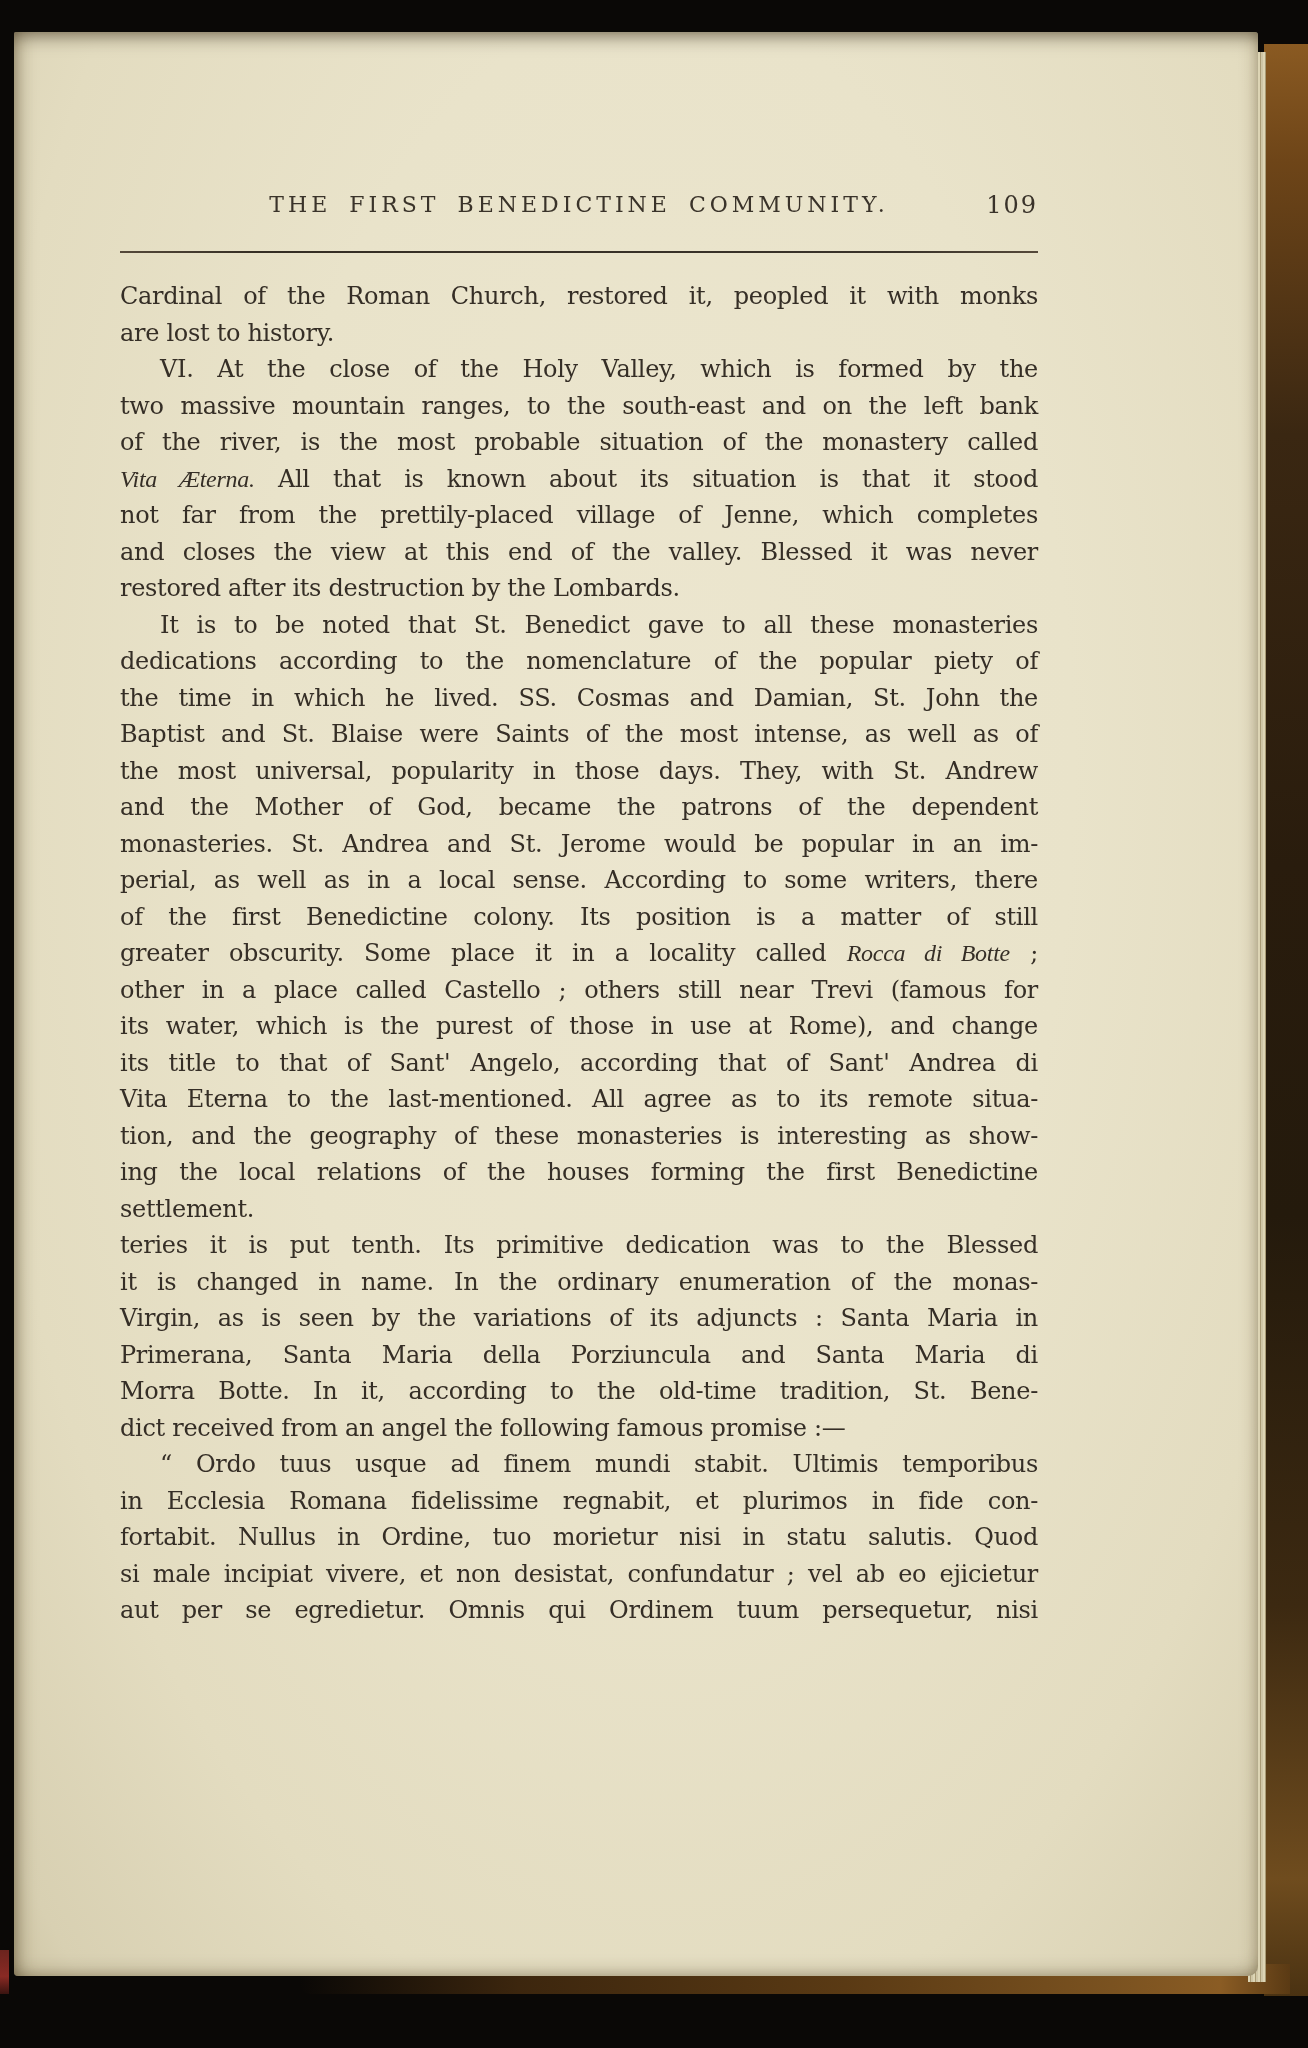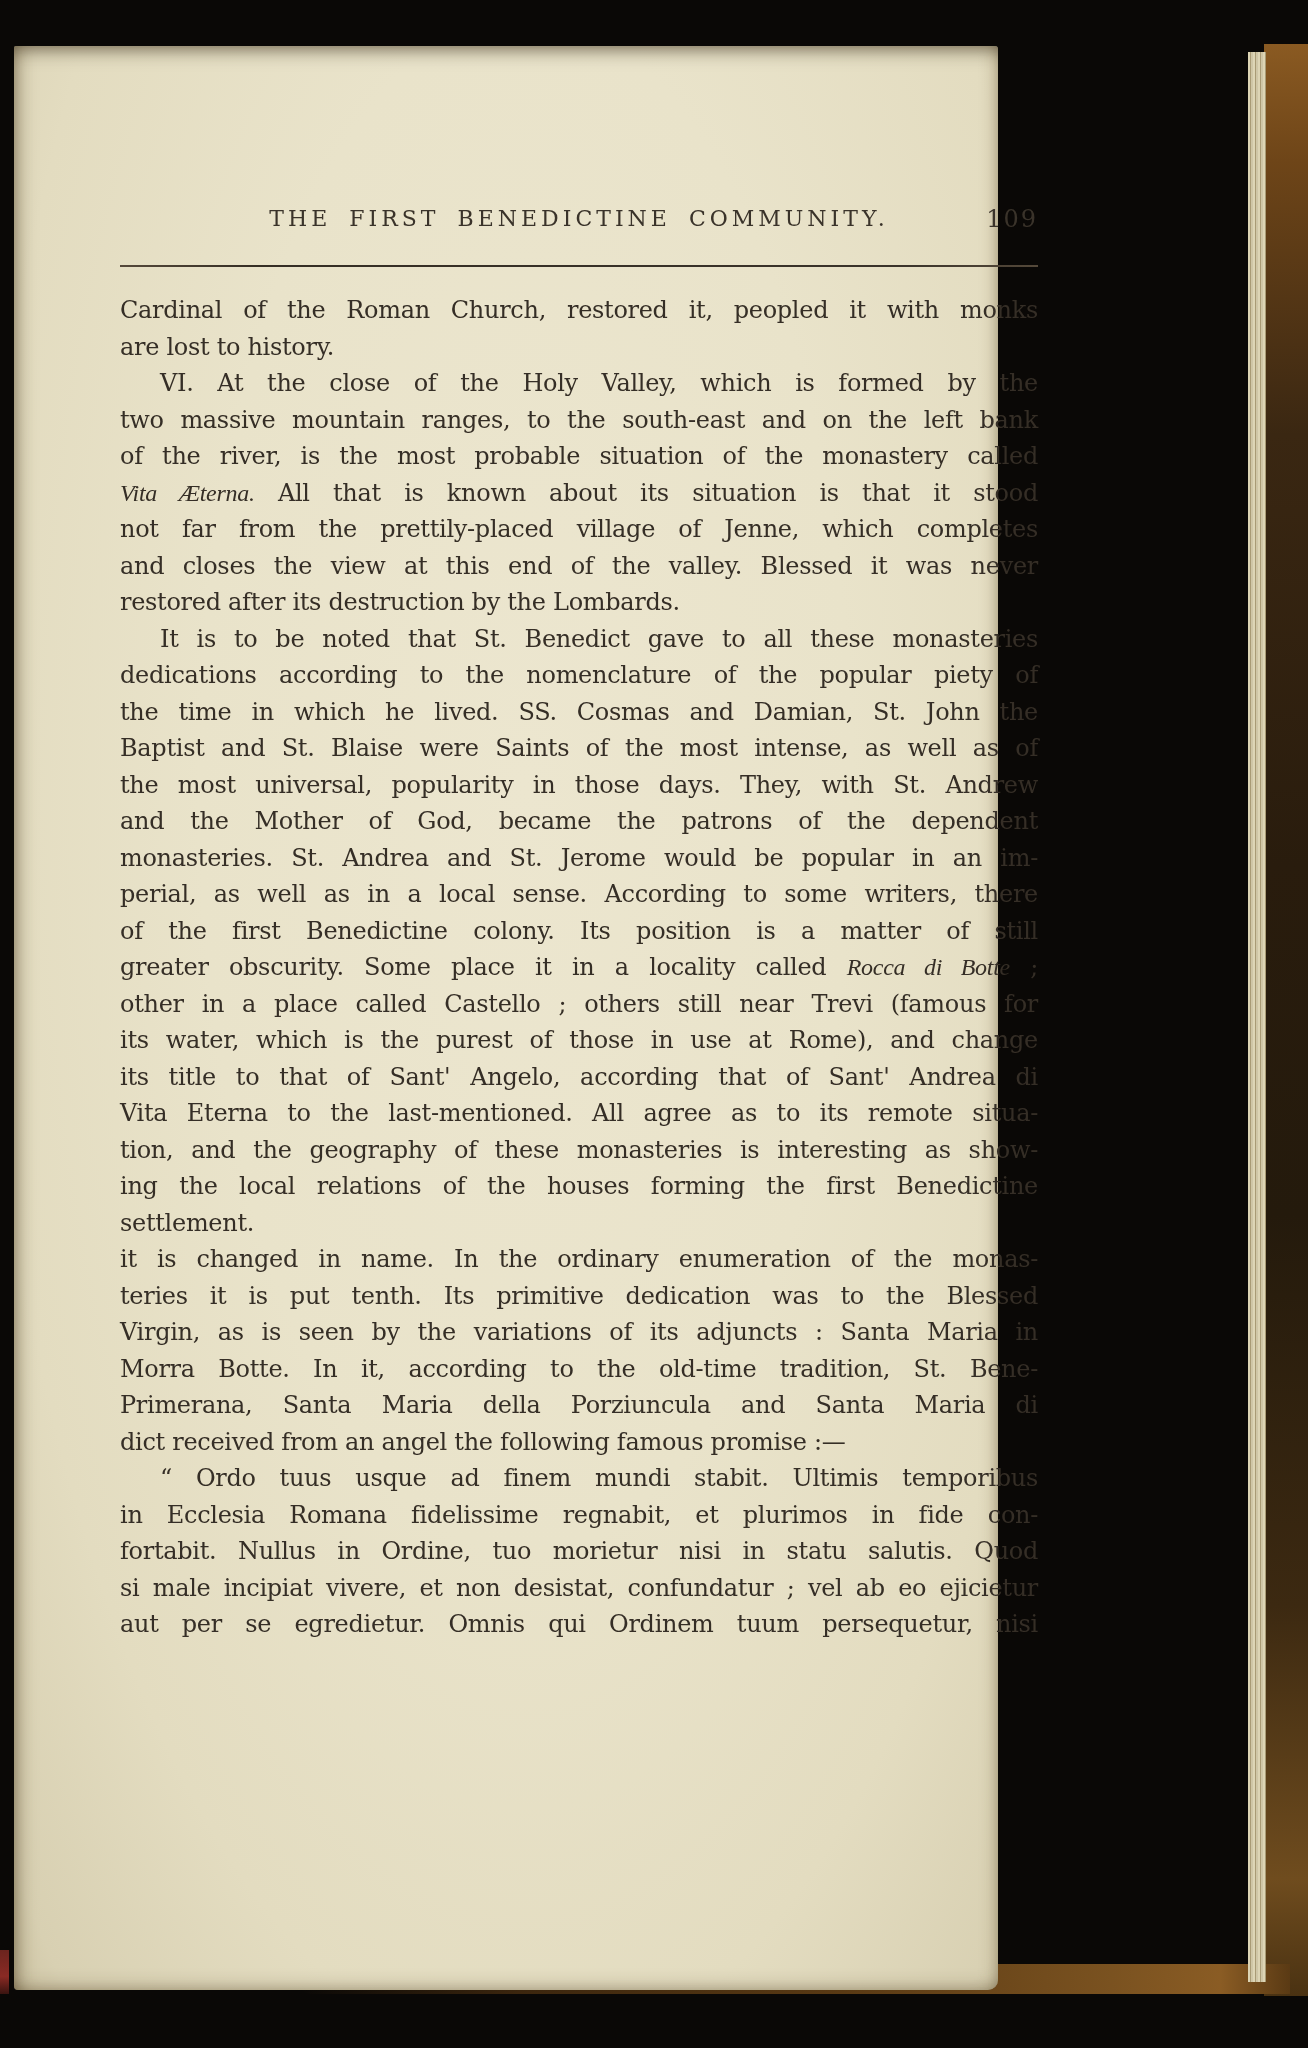--- a/index.html
+++ b/index.html
@@ -40,21 +40,21 @@
   
   .red-edge {
     position: absolute;
     left: 0; top: 1950px; width: 9px; height: 44px;
     background: linear-gradient(180deg, #6b241e, #8a2a24 60%, #3a1410);
   }
 
   
   .page {
     position: absolute;
-    left: 14px; top: 46px; width: 984px; height: 1944px;
+    left: 14px; top: 32px; width: 1244px; height: 1944px;
     background: radial-gradient(ellipse at 52% 38%,
       #ece6cf 0%, #e9e3ca 45%, #e3dcc0 75%, #d8d0b2 95%, #cfc6a6 100%);
     box-shadow:
       inset 16px 0 20px -14px rgba(70, 52, 24, 0.55),
       inset 0 16px 18px -12px rgba(45, 32, 14, 0.55),
       inset -12px 0 16px -10px rgba(90, 68, 32, 0.35),
       inset 0 -14px 18px -12px rgba(70, 52, 24, 0.35);
     border-radius: 2px 3px 10px 4px;
   }
 
@@ -134,25 +134,25 @@
         <div class="line"><span>perial, as well as in a local sense.  According to some writers, there</span></div>
         <div class="line"><span>of the first Benedictine colony.  Its position is a matter of still</span></div>
         <div class="line"><span>greater obscurity.  Some place it in a locality called </span><span class="it">Rocca di Botte</span><span> ;</span></div>
         <div class="line"><span>other in a place called Castello ;  others still near Trevi (famous for</span></div>
         <div class="line"><span>its water, which is the purest of those in use at Rome), and change</span></div>
         <div class="line"><span>its title to that of Sant' Angelo, according that of Sant' Andrea di</span></div>
         <div class="line"><span>Vita Eterna to the last-mentioned.  All agree as to its remote situa-</span></div>
         <div class="line"><span>tion, and the geography of these monasteries is interesting as show-</span></div>
         <div class="line"><span>ing the local relations of the houses forming the first Benedictine</span></div>
         <div class="line endline"><span>settlement.</span></div>
+        <div class="line"><span>teries it is put tenth.  Its primitive dedication was to the Blessed</span></div>
         <div class="line"><span>it is changed in name.  In the ordinary enumeration of the monas-</span></div>
-        <div class="line"><span>teries it is put tenth.  Its primitive dedication was to the Blessed</span></div>
         <div class="line"><span>Virgin, as is seen by the variations of its adjuncts :  Santa Maria in</span></div>
+        <div class="line"><span>Primerana, Santa Maria della Porziuncula and Santa Maria di</span></div>
         <div class="line"><span>Morra Botte.  In it, according to the old-time tradition, St. Bene-</span></div>
-        <div class="line"><span>Primerana, Santa Maria della Porziuncula and Santa Maria di</span></div>
         <div class="line endline"><span>dict received from an angel the following famous promise :—</span></div>
         <div class="line indent"><span>“ Ordo tuus usque ad finem mundi stabit.  Ultimis temporibus</span></div>
         <div class="line"><span>in Ecclesia Romana fidelissime regnabit, et plurimos in fide con-</span></div>
         <div class="line"><span>fortabit.  Nullus in Ordine, tuo morietur nisi in statu salutis.  Quod</span></div>
         <div class="line"><span>si male incipiat vivere, et non desistat, confundatur ; vel ab eo ejicietur</span></div>
         <div class="line"><span>aut per se egredietur.  Omnis qui Ordinem tuum persequetur, nisi</span></div>
       </div>
   </div>
 </div>
 

